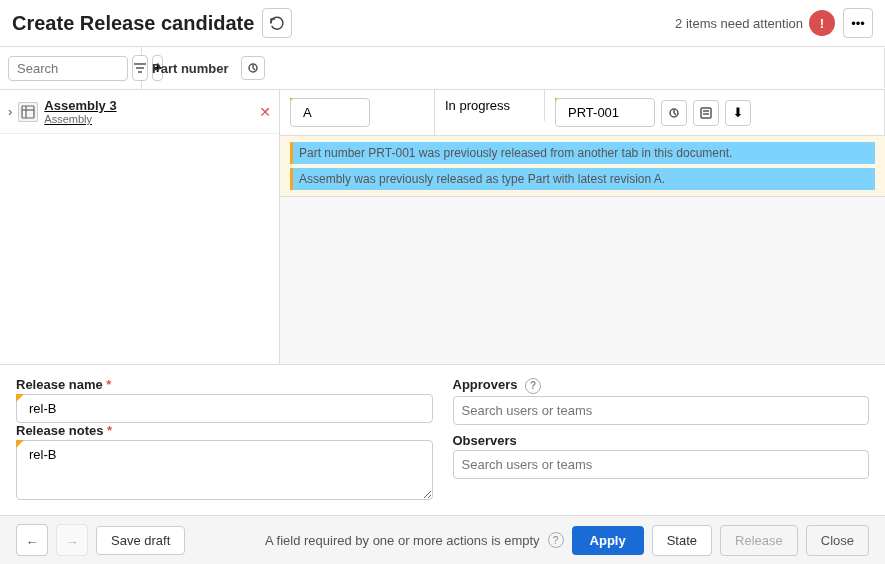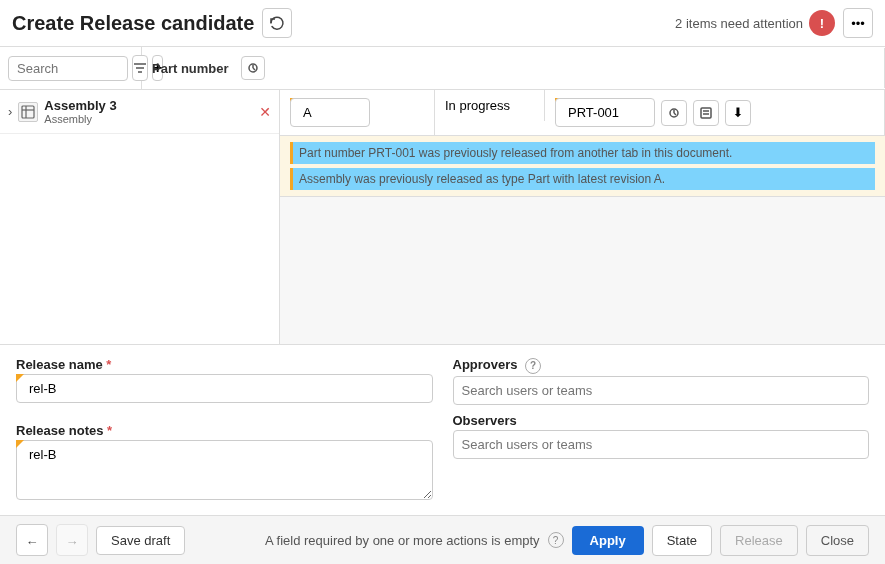--- a/index.html
+++ b/index.html
@@ -24,21 +24,21 @@
     .col-revision { width: 155px; }
     .col-state { width: 110px; }
     .col-partnumber { display: flex; align-items: center; gap: 6px; flex: 1; }
     .refresh-btn { border: 1px solid #ccc; border-radius: 4px; background: #fff; width: 24px; height: 24px; display: flex; align-items: center; justify-content: center; cursor: pointer; font-size: 12px; }
 
     
     .content-area { display: flex; flex: 1; overflow: hidden; }
     .tree-panel { width: 280px; border-right: 1px solid #ddd; background: #fff; overflow-y: auto; }
     .tree-chevron { color: #555; cursor: pointer; }
     .tree-icon { width: 20px; height: 20px; background: #f5f5f5; border: 1px solid #ccc; border-radius: 2px; display: flex; align-items: center; justify-content: center; }
-    .tree-label { display: flex; flex-direction: column; flex: 1; }
+    .tree-label { display: flex; flex-direction: column; flex: 1; text-decoration: underline; }
     .tree-name { font-weight: 600; color: #222; }
     .tree-type { color: #666; font-size: 11px; }
     .tree-delete { color: #d94f4f; cursor: pointer; font-size: 14px; }
 
     
     .right-panel { flex: 1; background: #f7f7f7; overflow-y: auto; }
     .data-row { display: flex; align-items: flex-start; border-bottom: 1px solid #ddd; background: #fff; position: relative; }
     .cell { padding: 8px 10px; border-right: 1px solid #ddd; }
     .cell-revision { width: 155px; display: flex; align-items: center; gap: 4px; }
     .revision-flag { width: 0; height: 0; border-left: 8px solid #f5a623; border-bottom: 8px solid transparent; position: absolute; top: 0; left: 0; }
@@ -46,21 +46,21 @@
     .cell-partnumber { flex: 1; display: flex; align-items: center; gap: 6px; }
     .icon-btn-sm { border: 1px solid #ccc; border-radius: 4px; background: #fff; width: 26px; height: 26px; display: flex; align-items: center; justify-content: center; cursor: pointer; }
 
     
     .warnings { padding: 6px 10px; background: #fdf6e3; border-bottom: 1px solid #ddd; }
     .warning-item { padding: 4px 6px; font-size: 12px; color: #555; border-left: 3px solid #f5a623; margin-bottom: 4px; background: #7dd3fc; }
     .warning-item:last-child { margin-bottom: 0; }
 
     
     .form-section { background: #fff; border-top: 1px solid #ddd; padding: 12px 16px; display: flex; gap: 20px; }
-    .form-left { flex: 1; display: flex; flex-direction: column; gap: 20px; }
+    .form-left { flex: 1; display: flex; flex-direction: column; gap: 0; }
     .form-right { flex: 1; display: flex; flex-direction: column; gap: 8px; }
     .form-label { font-weight: 600; color: #222; margin-bottom: 2px; }
     .required-star { color: #d94f4f; }
     .form-input { border: 1px solid #ccc; border-radius: 4px; padding: 6px 8px; font-size: 13px; width: 100%; outline: none; position: relative; }
     .form-textarea { border: 1px solid #ccc; border-radius: 4px; padding: 6px 8px; font-size: 13px; width: 100%; height: 60px; outline: none; resize: vertical; }
     .form-search { border: 1px solid #ccc; border-radius: 4px; padding: 6px 8px; font-size: 13px; width: 100%; outline: none; color: #aaa; }
     .input-flag-wrap { position: relative; }
     .input-flag { width: 0; height: 0; border-left: 8px solid #f5a623; border-bottom: 8px solid transparent; position: absolute; top: 0; left: 0; z-index: 1; }
     .help-icon { display: inline-flex; align-items: center; justify-content: center; width: 16px; height: 16px; border: 1px solid #aaa; border-radius: 50%; color: #888; font-size: 10px; cursor: pointer; margin-left: 4px; }
 

